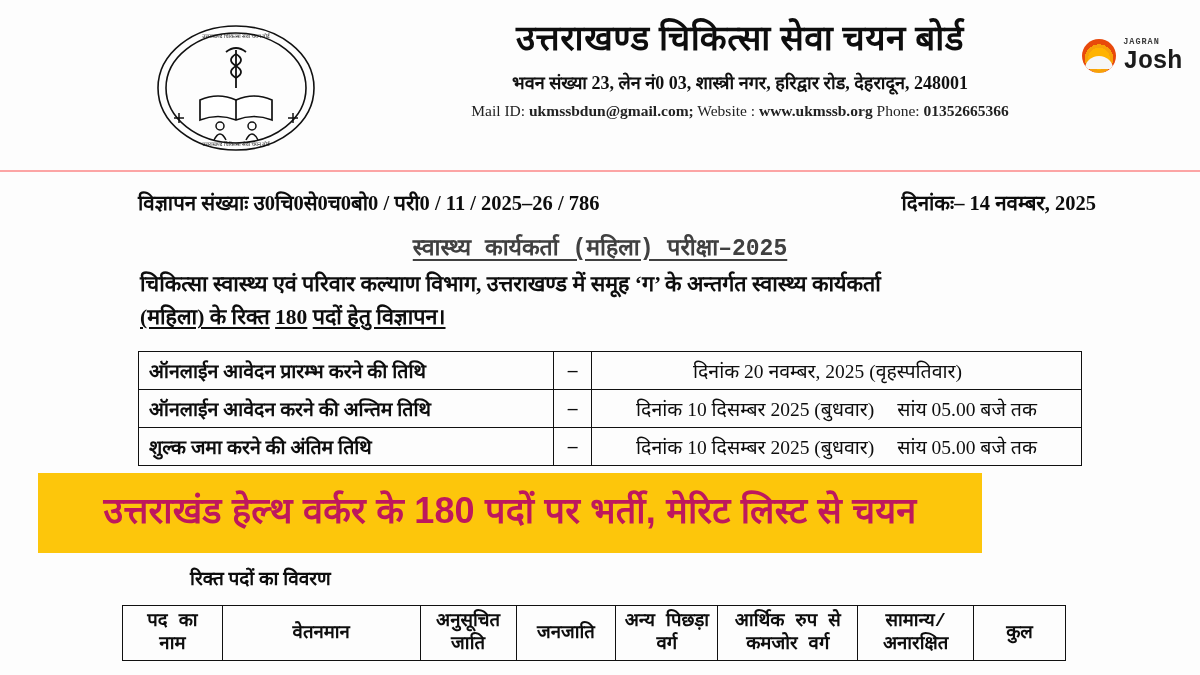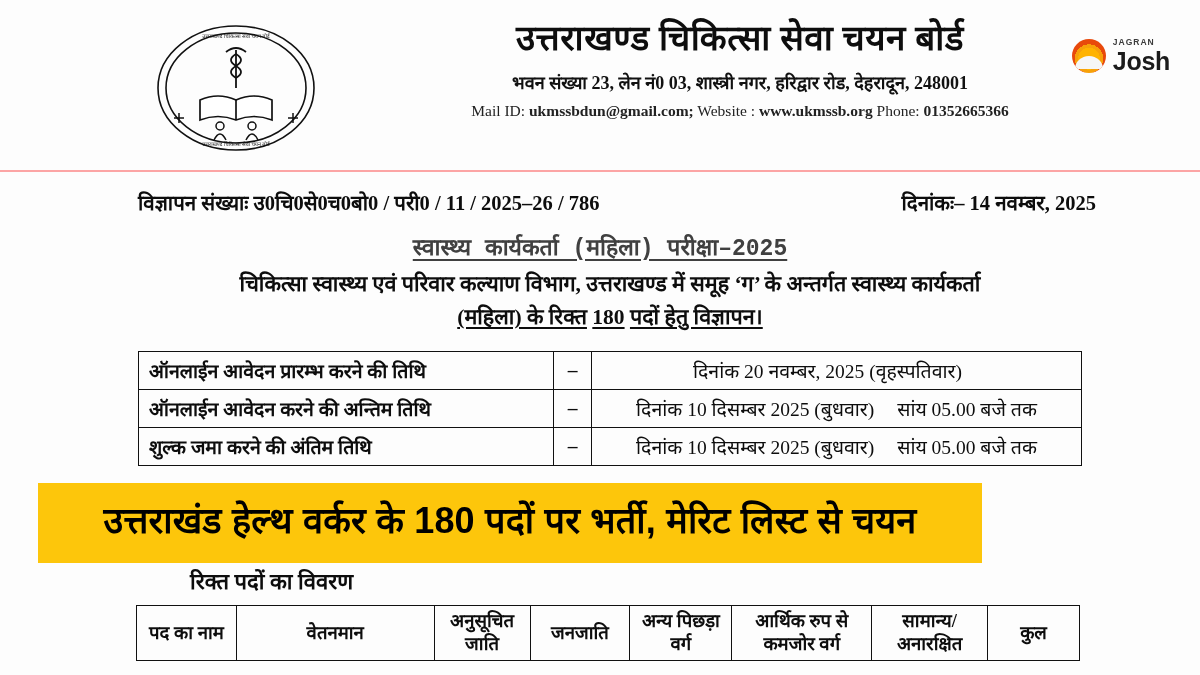--- a/index.html
+++ b/index.html
@@ -53,24 +53,25 @@
   .org-contact {
     font-family: "Liberation Serif", serif;
     font-size: 15.5px;
     color: #222;
   }
   .org-contact b { font-weight: 700; text-align: center; }
 
   
   .brand {
     position: absolute;
-    right: 30px; top: 38px;
+    right: 18px; top: 38px;
     display: flex;
     align-items: center;
     gap: 7px;
+    font-family: Liberation Mono, monospace;
   }
   .brand-mark {
     width: 34px; height: 34px;
     border-radius: 50%;
     background: radial-gradient(circle at 50% 58%, #ffb300 0 42%, #f7a10a 42% 55%, #e8490b 55% 100%);
     position: relative;
     overflow: hidden;
   }
   .brand-mark::after {
     content: "";
@@ -111,21 +112,21 @@
     text-align: center;
     font-family: Liberation Mono, monospace;
     font-size: 23px;
     font-weight: 700;
     margin-top: 10px;
     color: #404040;
     text-decoration: underline;
     text-underline-offset: 4px;
   }
   .exam-desc {
-    text-align: center;
+    text-align: left;
     font-family: "Liberation Serif", serif;
     font-size: 21.5px;
     font-weight: 700;
     line-height: 1.55;
     color: #0d0d0d;
     padding: 6px 120px 0 140px;
   }
   .exam-desc .u { text-decoration: underline; text-underline-offset: 3px; }
 
   
@@ -145,57 +146,57 @@
     white-space: nowrap;
   }
   .dates-table td.c-label { width: 415px; }
   .dates-table td.c-dash { width: 38px; text-align: center; }
   .dates-table td.c-value { text-align: center; font-weight: 400; }
   .dates-table td.c-value .np { margin-left: 18px; }
 
   
   .posts-table {
     position: absolute;
-    left: 136px; top: 605px;
+    left: 122px; top: 605px;
     width: 944px;
     border-collapse: collapse;
-    font-family: Liberation Serif, serif;
+    font-family: Liberation Mono, monospace;
   }
   .posts-table th {
     border: 1.6px solid #111;
     font-size: 18.5px;
     font-weight: 700;
     color: #0d0d0d;
     padding: 4px 6px;
     line-height: 1.25;
     vertical-align: middle;
   }
   .hidden-line {
     position: absolute;
     left: 190px; top: 565px;
     font-family: "Liberation Serif", serif;
-    font-size: 22px;
+    font-size: 19px;
     font-weight: 700;
     color: #0d0d0d;
     white-space: nowrap;
   }
 
   
   .headline {
     position: absolute;
     left: 38px;
-    top: 483px;
+    top: 473px;
     width: 944px;
     background: #fdc60b;
     padding: 14px 26px 18px;
     text-align: center;
     font-family: "Liberation Sans", sans-serif;
     font-size: 36px;
     font-weight: 700;
-    color: #000000;
+    color: #be185d;
     line-height: 1.32;
     letter-spacing: 0.2px;
     z-index: 5;
   }
 </style>
 </head>
 <body>
 
 <div id="page">
 

